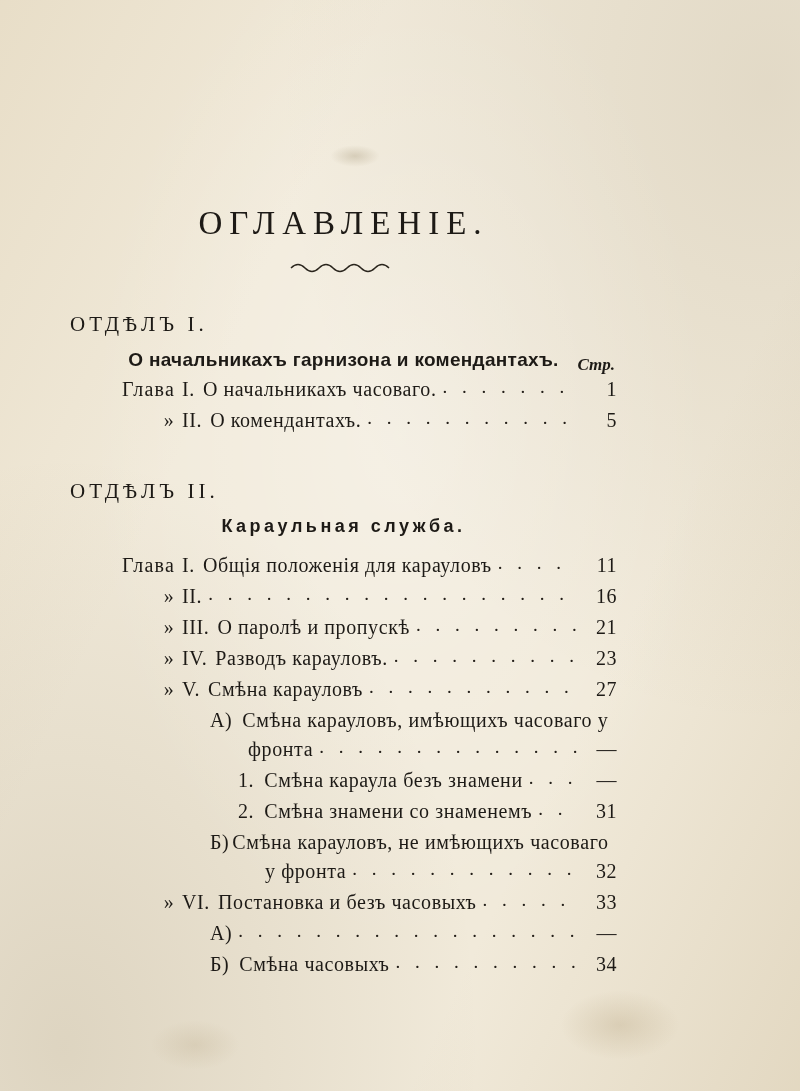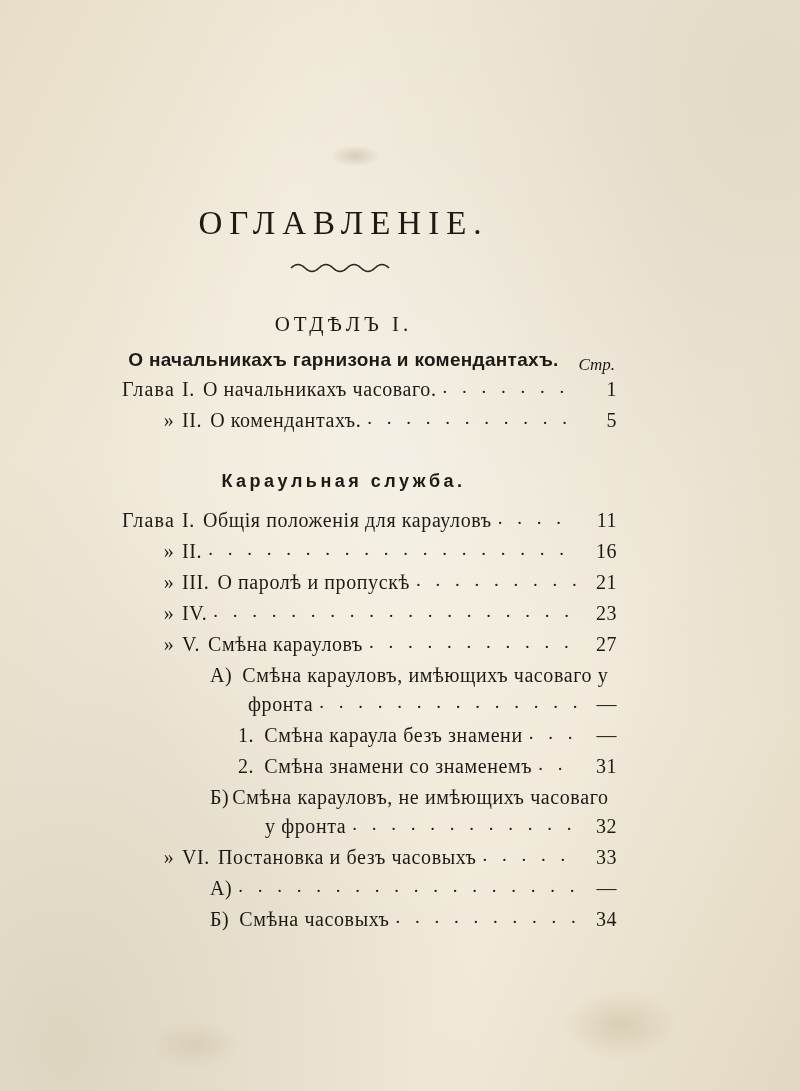--- a/index.html
+++ b/index.html
@@ -56,21 +56,21 @@
   .ornament {
     text-align: center;
     padding-left: 30px;
     margin-top: 18px;
     margin-bottom: 34px;
     color: #2a251d;
   }
   .ornament svg { display: inline-block; }
 
   .section-title {
-    text-align: center;
+    text-align: left;
     padding-left: 30px;
     font-size: 21px;
     letter-spacing: 4px;
     margin-top: 8px;
     margin-bottom: 12px;
   }
   .section-sub {
     text-align: center;
     padding-left: 30px;
     font-size: 19px;
@@ -84,20 +84,21 @@
     font-size: 18px;
   }
 
   .stranitsa {
     text-align: right;
     font-style: italic;
     font-size: 17px;
     margin-top: -22px;
     margin-bottom: 4px;
     padding-right: 2px;
+    font-weight: bold;
   }
 
   .toc {
     margin-top: 4px;
   }
   .row {
     display: flex;
     align-items: baseline;
     font-size: 20px;
     line-height: 1.0;
@@ -179,20 +180,21 @@
         <span class="txt" style="padding-left:8px">О комендантахъ.</span>
         <span class="dots">. . . . . . . . . . . . . . . . . . . . . . . . . . . . . . . . . . . . . . . .</span>
         <span class="pg">5</span>
       </div>
     </div>
   </div>
 
   <div class="block-gap"></div>
 
   <div>
+    <div class="section-title">ОТДѢЛЪ II.</div>
     <div class="section-sub spaced">Караульная служба.</div>
 
     <div class="toc" style="margin-top:18px">
 
       <div class="row">
         <span class="lbl lbl-chapter">Глава</span>
         <span class="txt">I.</span>
         <span class="txt" style="padding-left:8px">Общія положенія для карауловъ</span>
         <span class="dots">. . . . . . . . . . . . . . . . . . . . . . . . . . . . . . . . . . . . . . . .</span>
         <span class="pg">11</span>
@@ -209,20 +211,21 @@
         <span class="lbl lbl-chapter">»</span>
         <span class="txt">III.</span>
         <span class="txt" style="padding-left:8px">О паролѣ и пропускѣ</span>
         <span class="dots">. . . . . . . . . . . . . . . . . . . . . . . . . . . . . . . . . . . . . . . .</span>
         <span class="pg">21</span>
       </div>
 
       <div class="row">
         <span class="lbl lbl-chapter">»</span>
         <span class="txt">IV.</span>
+        <span class="txt" style="padding-left:8px">Разводъ карауловъ.</span>
         <span class="dots">. . . . . . . . . . . . . . . . . . . . . . . . . . . . . . . . . . . . . . . .</span>
         <span class="pg">23</span>
       </div>
 
       <div class="row">
         <span class="lbl lbl-chapter">»</span>
         <span class="txt">V.</span>
         <span class="txt" style="padding-left:8px">Смѣна карауловъ</span>
         <span class="dots">. . . . . . . . . . . . . . . . . . . . . . . . . . . . . . . . . . . . . . . .</span>
         <span class="pg">27</span>

